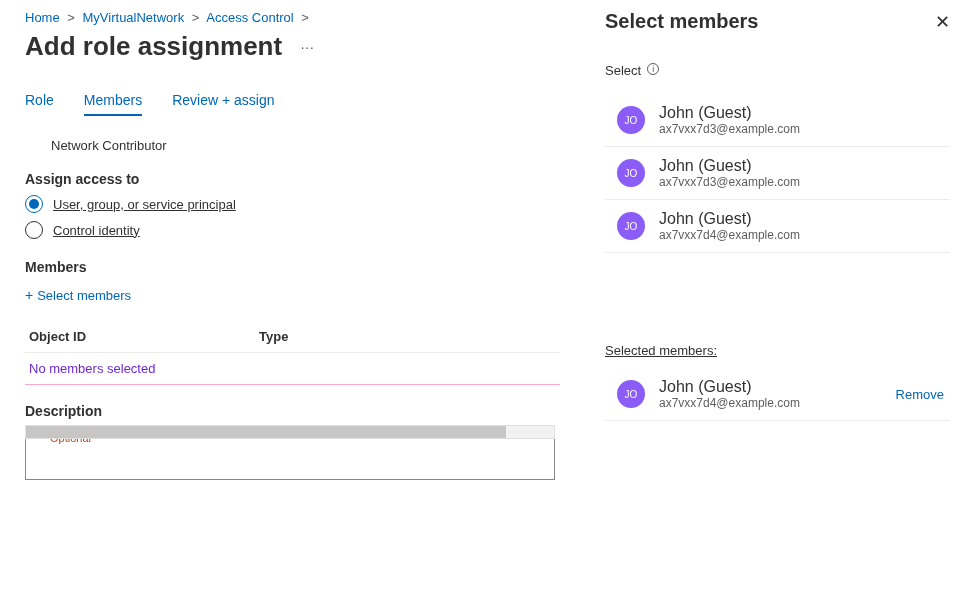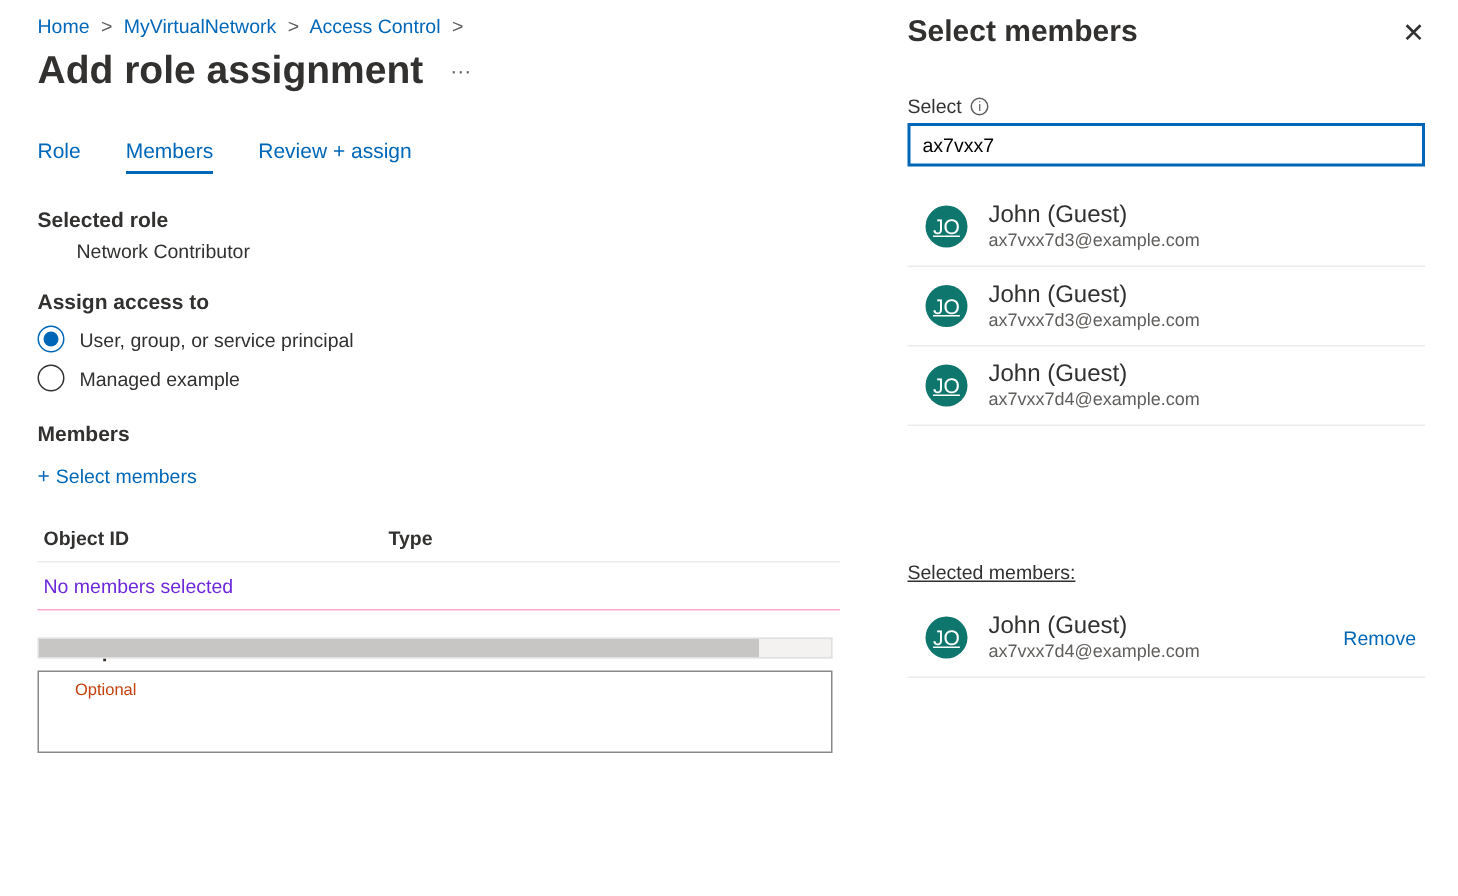--- a/index.html
+++ b/index.html
@@ -15,21 +15,21 @@
 .ellipsis { margin-left: 18px; color: #605e5c; font-size: 14px; cursor: pointer; }
 
 .tabs { display: flex; gap: 30px; border-bottom: none; margin-bottom: 22px; }
 .tab { color: #605e5c; padding-bottom: 6px; cursor: pointer; font-size: 14px; }
 .tab.active { color: #0067B8; border-bottom: 2px solid #0067B8; font-weight: 400; }
 .tab.link { color: #0067B8; }
 
 .section-label { font-weight: 600; font-size: 14px; margin-bottom: 6px; }
 .section-val { color: #323130; margin-bottom: 18px; font-size: 13px; margin-left: 26px; }
 
-.radio-group { margin-top: 8px; margin-bottom: 20px; }
+.radio-group { margin-top: 8px; margin-bottom: 20px; text-decoration: underline; }
 .radio-row { display: flex; align-items: center; margin-bottom: 8px; cursor: pointer; }
 .radio { width: 18px; height: 18px; border: 1px solid #323130; border-radius: 50%; margin-right: 10px; display: inline-flex; align-items: center; justify-content: center; }
 .radio.selected { border-color: #0067B8; }
 .radio.selected::after { content: ""; width: 10px; height: 10px; background: #0067B8; border-radius: 50%; }
 
 .select-link { color: #0067B8; cursor: pointer; display: inline-flex; align-items: center; margin-top: 6px; margin-bottom: 18px; font-size: 13px; }
 .select-link .plus { margin-right: 4px; font-size: 14px; }
 
 .table-head { display: flex; padding: 8px 4px; font-weight: 600; font-size: 13px; }
 .col-name { flex: 0 0 240px; }
@@ -42,26 +42,26 @@
 
 .hscroll { position: absolute; bottom: 4px; left: 25px; width: 530px; height: 14px; background: #f3f2f1; border: 1px solid #e1dfdd; }
 .hscroll .thumb { position: absolute; left: 0; top: 0; height: 12px; width: 480px; background: #c8c6c4; }
 
 
 .panel { position: absolute; right: 0; top: 0; width: 390px; height: 597px; background: #fff; padding: 10px 22px 0 22px; border-left: 1px solid #fff; }
 .panel-head { display: flex; justify-content: space-between; align-items: center; margin-bottom: 30px; }
 .panel-title { font-size: 20px; font-weight: 600; }
 .close { font-size: 18px; color: #323130; cursor: pointer; font-weight: 300; }
 
-.field-label { font-size: 13px; margin-bottom: 4px; display: flex; align-items: center; }
+.field-label { font-size: 13px; margin-bottom: 16px; display: flex; align-items: flex-start; }
 .info { display: inline-flex; width: 12px; height: 12px; border: 1px solid #605e5c; border-radius: 50%; font-size: 9px; align-items: center; justify-content: center; margin-left: 6px; color: #605e5c; cursor: pointer; }
 .search-input { width: 100%; border: 2px solid #0067B8; padding: 5px 8px; font-size: 13px; outline: none; margin-bottom: 14px; }
 
 .result { display: flex; align-items: center; padding: 10px 0; border-bottom: 1px solid #edebe9; cursor: pointer; }
-.avatar { width: 28px; height: 28px; border-radius: 50%; background: #0f766e; color: #fff; font-size: 14px; display: flex; align-items: center; justify-content: center; margin: 0 14px 0 12px; flex-shrink: 0; text-decoration: underline; }
+.avatar { width: 28px; height: 28px; border-radius: 50%; background: #8b5cf6; color: #fff; font-size: 10px; display: flex; align-items: center; justify-content: center; margin: 0 14px 0 12px; flex-shrink: 0; }
 .result-text .nm { font-size: 16px; color: #323130; }
 .result-text .em { font-size: 12px; color: #605e5c; }
 
 .selected-heading { font-size: 13px; margin-top: 90px; margin-bottom: 10px; text-decoration: underline; }
 .sel-row { display: flex; align-items: center; padding: 10px 0; border-bottom: 1px solid #edebe9; }
 .sel-row .remove { margin-left: auto; color: #0067B8; font-size: 13px; cursor: pointer; margin-right: 6px; }
 </style>
 </head>
 <body>
 
@@ -80,32 +80,31 @@
     <h1>Add role assignment</h1>
     <span class="ellipsis">···</span>
   </div>
 
   <div class="tabs">
     <div class="tab link">Role</div>
     <div class="tab active">Members</div>
     <div class="tab link">Review + assign</div>
   </div>
 
-  <div class="section-label">Selected role</div>
   <div class="section-val">Network Contributor</div>
 
   <div class="section-label">Assign access to</div>
   <div class="radio-group">
     <div class="radio-row">
       <span class="radio selected"></span>
       <span>User, group, or service principal</span>
     </div>
     <div class="radio-row">
       <span class="radio"></span>
-      <span>Managed example</span>
+      <span>Control identity</span>
     </div>
   </div>
 
   <div class="section-label">Members</div>
   <div class="select-link">
     <span class="plus">+</span>
     <span>Select members</span>
   </div>
 
   <div class="table-head">
@@ -125,21 +124,20 @@
 <div class="panel">
   <div class="panel-head">
     <div class="panel-title">Select members</div>
     <div class="close">✕</div>
   </div>
 
   <div class="field-label">
     <span>Select</span>
     <span class="info">i</span>
   </div>
-  <input class="search-input" type="text" value="ax7vxx7" style="">
 
   <div id="results">
       <div class="result">
         <div class="avatar">JO</div>
         <div class="result-text">
           <div class="nm">John (Guest)</div>
           <div class="em">ax7vxx7d3@example.com</div>
         </div>
       </div>
       <div class="result">

